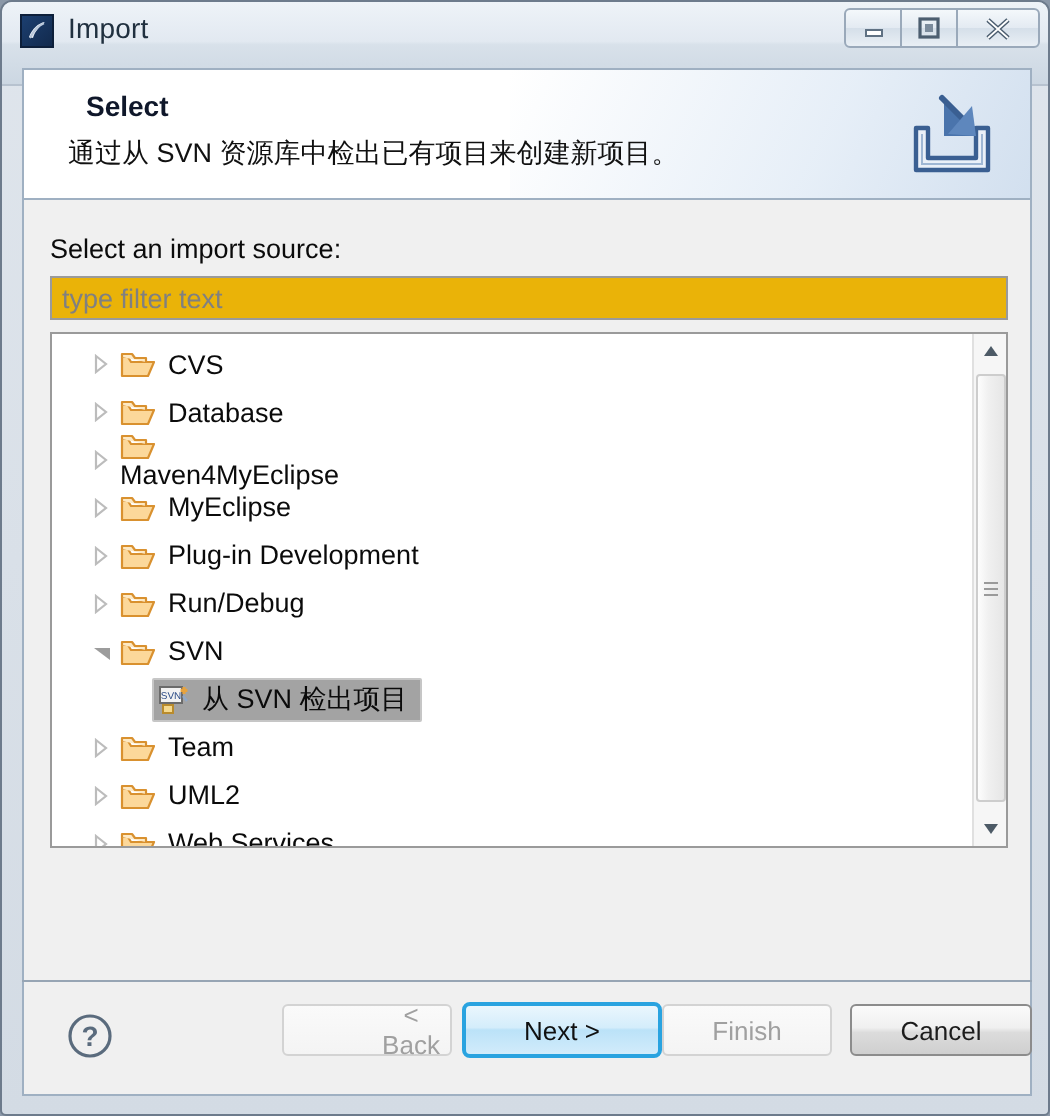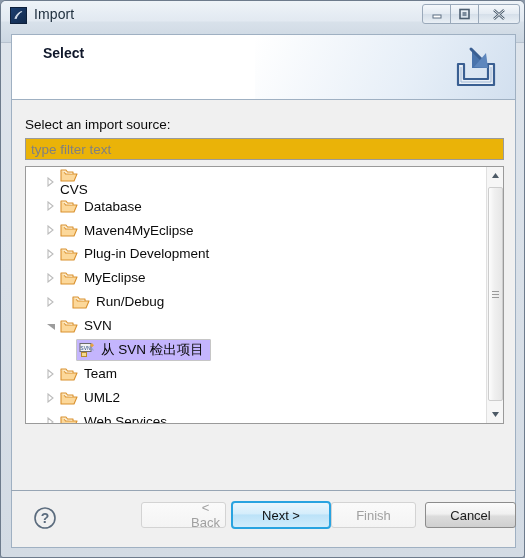--- a/index.html
+++ b/index.html
@@ -184,21 +184,21 @@
     font-size: 13.5px;
     color: #0b0b0b;
     white-space: nowrap;
     line-height: 1;
   }
 
   .sel-box {
     display: inline-flex;
     align-items: center;
     padding: 2px 6px 2px 2px;
-    background: #c4b5fd;
+    background: #a3a3a3;
     border: 1px solid #c6c6c6;
     border-radius: 1px;
     text-align: center;
   }
 
   
   .scrollbar {
     position: absolute;
     right: 0; top: 0;
     width: 17px; height: 256px;
@@ -317,20 +317,21 @@
           <path d="M3 2 L13 11 M13 2 L3 11" stroke="#4c5e70" stroke-width="2.4" fill="none"></path>
           <path d="M3 2 L13 11 M13 2 L3 11" stroke="#ffffff" stroke-width="0.9" fill="none"></path>
         </svg>
       </div>
     </div>
   </div>
 
   <div class="header">
     <div class="header-sheen"></div>
     <div class="header-title">Select</div>
+    <div class="header-desc">通过从 SVN 资源库中检出已有项目来创建新项目。</div>
     <div class="header-icon">
       <svg width="52" height="48" viewBox="0 0 52 48">
         <path d="M8 20 L8 41 L44 41 L44 20 L38 20 L38 35 L14 35 L14 20 Z" fill="#eaf0f8" stroke="#3a5f92" stroke-width="2.2" stroke-linejoin="round"></path>
         <path d="M11 23 L11 38 L41 38 L41 23" fill="none" stroke="#9fb7d4" stroke-width="1"></path>
         <path d="M22 6 L38 24 L22 24 Z" fill="#4a74ac"></path>
         <path d="M21 5 L36 20" stroke="#3a5f92" stroke-width="3" fill="none" stroke-linecap="round"></path>
         <path d="M36 9 L38 24 L24 23 Z" fill="#5e87bd"></path>
       </svg>
     </div>
   </div>
@@ -342,91 +343,91 @@
     <input class="filter-input" type="text" placeholder="type filter text" style="">
 
     <div class="tree-wrap">
       <div class="tree" id="tree-root">
           <div class="tree-row">
             <span class="twisty">
               <svg width="9" height="10" viewBox="0 0 9 10">
                 <path d="M2 1 L7 5 L2 9 Z" fill="none" stroke="#bcbcbc" stroke-width="1.1"></path>
               </svg>
             </span>
+            <span style="display: inline-flex; align-items: flex-end;">
+              <span class="folder-icon"><svg width="18" height="15" viewBox="0 0 18 15">
+                  <path d="M1 3.5 L1 13 L14 13 L17 6 L5.5 6 L4 3.5 Z" fill="#fcd89a" stroke="#d9912f" stroke-width="1.1" stroke-linejoin="round"></path>
+                  <path d="M1 3.5 L1 2 L6 2 L7.5 4 L13 4 L13 6" fill="#fde9c4" stroke="#d9912f" stroke-width="1.1" stroke-linejoin="round"></path>
+                </svg></span>
+              <span class="tree-label">CVS</span>
+            </span>
+          </div>
+          <div class="tree-row">
+            <span class="twisty">
+              <svg width="9" height="10" viewBox="0 0 9 10">
+                <path d="M2 1 L7 5 L2 9 Z" fill="none" stroke="#bcbcbc" stroke-width="1.1"></path>
+              </svg>
+            </span>
+            <span style="display: inline-flex; align-items: flex-end;">
+              <span class="folder-icon"><svg width="18" height="15" viewBox="0 0 18 15">
+                  <path d="M1 3.5 L1 13 L14 13 L17 6 L5.5 6 L4 3.5 Z" fill="#fcd89a" stroke="#d9912f" stroke-width="1.1" stroke-linejoin="round"></path>
+                  <path d="M1 3.5 L1 2 L6 2 L7.5 4 L13 4 L13 6" fill="#fde9c4" stroke="#d9912f" stroke-width="1.1" stroke-linejoin="round"></path>
+                </svg></span>
+              <span class="tree-label">Database</span>
+            </span>
+          </div>
+          <div class="tree-row">
+            <span class="twisty">
+              <svg width="9" height="10" viewBox="0 0 9 10">
+                <path d="M2 1 L7 5 L2 9 Z" fill="none" stroke="#bcbcbc" stroke-width="1.1"></path>
+              </svg>
+            </span>
             <span style="display: inline-flex; align-items: flex-start; flex-direction: column;">
               <span class="folder-icon"><svg width="18" height="15" viewBox="0 0 18 15">
                   <path d="M1 3.5 L1 13 L14 13 L17 6 L5.5 6 L4 3.5 Z" fill="#fcd89a" stroke="#d9912f" stroke-width="1.1" stroke-linejoin="round"></path>
                   <path d="M1 3.5 L1 2 L6 2 L7.5 4 L13 4 L13 6" fill="#fde9c4" stroke="#d9912f" stroke-width="1.1" stroke-linejoin="round"></path>
                 </svg></span>
-              <span class="tree-label">CVS</span>
-            </span>
-          </div>
-          <div class="tree-row">
-            <span class="twisty">
-              <svg width="9" height="10" viewBox="0 0 9 10">
-                <path d="M2 1 L7 5 L2 9 Z" fill="none" stroke="#bcbcbc" stroke-width="1.1"></path>
-              </svg>
-            </span>
-            <span style="display: inline-flex; align-items: flex-end;">
-              <span class="folder-icon"><svg width="18" height="15" viewBox="0 0 18 15">
-                  <path d="M1 3.5 L1 13 L14 13 L17 6 L5.5 6 L4 3.5 Z" fill="#fcd89a" stroke="#d9912f" stroke-width="1.1" stroke-linejoin="round"></path>
-                  <path d="M1 3.5 L1 2 L6 2 L7.5 4 L13 4 L13 6" fill="#fde9c4" stroke="#d9912f" stroke-width="1.1" stroke-linejoin="round"></path>
-                </svg></span>
-              <span class="tree-label">Database</span>
-            </span>
-          </div>
-          <div class="tree-row">
-            <span class="twisty">
-              <svg width="9" height="10" viewBox="0 0 9 10">
-                <path d="M2 1 L7 5 L2 9 Z" fill="none" stroke="#bcbcbc" stroke-width="1.1"></path>
-              </svg>
-            </span>
-            <span style="display: inline-flex; align-items: flex-end;">
-              <span class="folder-icon"><svg width="18" height="15" viewBox="0 0 18 15">
-                  <path d="M1 3.5 L1 13 L14 13 L17 6 L5.5 6 L4 3.5 Z" fill="#fcd89a" stroke="#d9912f" stroke-width="1.1" stroke-linejoin="round"></path>
-                  <path d="M1 3.5 L1 2 L6 2 L7.5 4 L13 4 L13 6" fill="#fde9c4" stroke="#d9912f" stroke-width="1.1" stroke-linejoin="round"></path>
-                </svg></span>
               <span class="tree-label">Maven4MyEclipse</span>
             </span>
           </div>
           <div class="tree-row">
             <span class="twisty">
               <svg width="9" height="10" viewBox="0 0 9 10">
                 <path d="M2 1 L7 5 L2 9 Z" fill="none" stroke="#bcbcbc" stroke-width="1.1"></path>
               </svg>
             </span>
             <span style="display: inline-flex; align-items: center;">
               <span class="folder-icon"><svg width="18" height="15" viewBox="0 0 18 15">
                   <path d="M1 3.5 L1 13 L14 13 L17 6 L5.5 6 L4 3.5 Z" fill="#fcd89a" stroke="#d9912f" stroke-width="1.1" stroke-linejoin="round"></path>
                   <path d="M1 3.5 L1 2 L6 2 L7.5 4 L13 4 L13 6" fill="#fde9c4" stroke="#d9912f" stroke-width="1.1" stroke-linejoin="round"></path>
                 </svg></span>
+              <span class="tree-label">MyEclipse</span>
+            </span>
+          </div>
+          <div class="tree-row">
+            <span class="twisty">
+              <svg width="9" height="10" viewBox="0 0 9 10">
+                <path d="M2 1 L7 5 L2 9 Z" fill="none" stroke="#bcbcbc" stroke-width="1.1"></path>
+              </svg>
+            </span>
+            <span style="display: inline-flex; align-items: center;">
+              <span class="folder-icon"><svg width="18" height="15" viewBox="0 0 18 15">
+                  <path d="M1 3.5 L1 13 L14 13 L17 6 L5.5 6 L4 3.5 Z" fill="#fcd89a" stroke="#d9912f" stroke-width="1.1" stroke-linejoin="round"></path>
+                  <path d="M1 3.5 L1 2 L6 2 L7.5 4 L13 4 L13 6" fill="#fde9c4" stroke="#d9912f" stroke-width="1.1" stroke-linejoin="round"></path>
+                </svg></span>
               <span class="tree-label">Plug-in Development</span>
             </span>
           </div>
           <div class="tree-row">
             <span class="twisty">
               <svg width="9" height="10" viewBox="0 0 9 10">
                 <path d="M2 1 L7 5 L2 9 Z" fill="none" stroke="#bcbcbc" stroke-width="1.1"></path>
               </svg>
             </span>
             <span style="display: inline-flex; align-items: center;">
-              <span class="folder-icon"><svg width="18" height="15" viewBox="0 0 18 15">
-                  <path d="M1 3.5 L1 13 L14 13 L17 6 L5.5 6 L4 3.5 Z" fill="#fcd89a" stroke="#d9912f" stroke-width="1.1" stroke-linejoin="round"></path>
-                  <path d="M1 3.5 L1 2 L6 2 L7.5 4 L13 4 L13 6" fill="#fde9c4" stroke="#d9912f" stroke-width="1.1" stroke-linejoin="round"></path>
-                </svg></span>
-              <span class="tree-label">MyEclipse</span>
-            </span>
-          </div>
-          <div class="tree-row">
-            <span class="twisty">
-              <svg width="9" height="10" viewBox="0 0 9 10">
-                <path d="M2 1 L7 5 L2 9 Z" fill="none" stroke="#bcbcbc" stroke-width="1.1"></path>
-              </svg>
-            </span>
-            <span style="display: inline-flex; align-items: center; margin-left: 12px;">
               <span class="folder-icon"><svg width="18" height="15" viewBox="0 0 18 15">
                   <path d="M1 3.5 L1 13 L14 13 L17 6 L5.5 6 L4 3.5 Z" fill="#fcd89a" stroke="#d9912f" stroke-width="1.1" stroke-linejoin="round"></path>
                   <path d="M1 3.5 L1 2 L6 2 L7.5 4 L13 4 L13 6" fill="#fde9c4" stroke="#d9912f" stroke-width="1.1" stroke-linejoin="round"></path>
                 </svg></span>
               <span class="tree-label">Run/Debug</span>
             </span>
           </div>
           <div class="tree-row">
             <span class="twisty">
               <svg width="10" height="9" viewBox="0 0 10 9">

